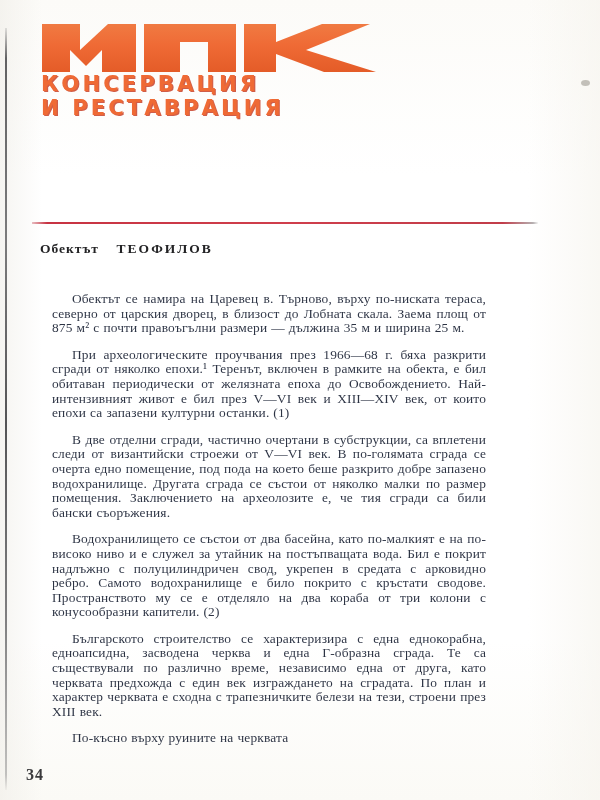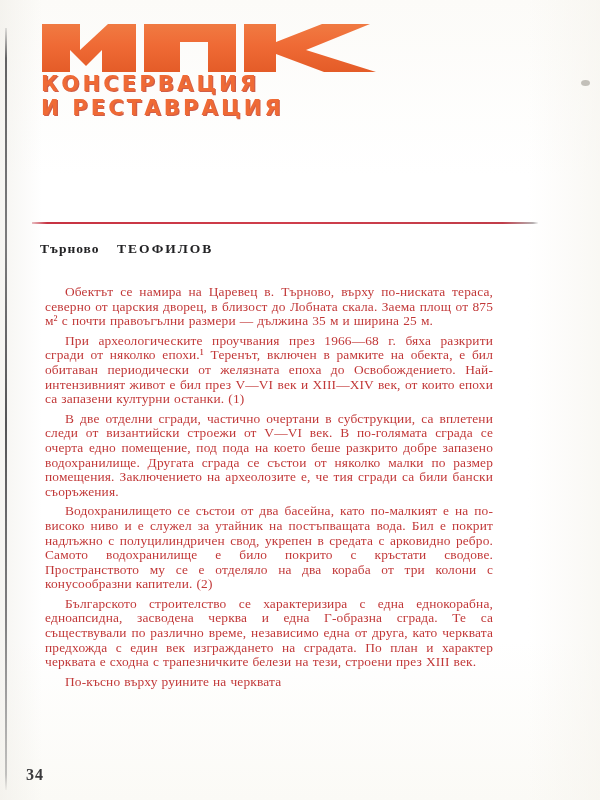--- a/index.html
+++ b/index.html
@@ -144,26 +144,26 @@
   
   .body-col {
     position: absolute;
     left: 40px;
     top: 280px;
     width: 458px;
     height: 500px;
     overflow: hidden;
   }
   .body-col p {
-    margin: 5px;
+    margin: 12px;
     font-family: "Liberation Serif", serif;
     font-size: 13.4px;
     line-height: 14.6px;
     letter-spacing: 0.15px;
-    color: #b91c1c;
+    color: #0f172a;
     text-align: justify;
     text-indent: 20px;
     filter: blur(0.42px);
     opacity: 0.88;
     word-spacing: 0.5px;
     -webkit-font-smoothing: none;
   }
   .body-col p:last-child {
     
   }
@@ -211,21 +211,21 @@
     <div class="masthead-sub">
       <span class="line1">КОНСЕРВАЦИЯ</span>
       <span class="line2">И РЕСТАВРАЦИЯ</span>
     </div>
   </div>
 
 
   <div class="rule-red"></div>
 
   <div class="author">
-    <span>Търново</span>
+    <span>Обектът</span>
     <span>&nbsp;&nbsp;</span>
     <span class="surname">ТЕОФИЛОВ</span>
   </div>
 
   <div class="body-col">
     <p>Обектът се намира на Царевец в. Търново, върху по-ниската тераса, северно от царския дворец, в близост до Лобната скала. Заема площ от 875 м² с почти правоъгълни размери — дължина 35 м и ширина 25 м.</p>
     <p>При археологическите проучвания през 1966—68 г. бяха разкрити сгради от няколко епохи.¹ Теренът, включен в рамките на обекта, е бил обитаван периодически от желязната епоха до Освобождението. Най-интензивният живот е бил през V—VI век и XIII—XIV век, от които епохи са запазени културни останки. (1)</p>
     <p>В две отделни сгради, частично очертани в субструкции, са вплетени следи от византийски строежи от V—VI век. В по-голямата сграда се очерта едно помещение, под пода на което беше разкрито добре запазено водохранилище. Другата сграда се състои от няколко малки по размер помещения. Заключението на археолозите е, че тия сгради са били бански съоръжения.</p>
     <p>Водохранилището се състои от два басейна, като по-малкият е на по-високо ниво и е служел за утайник на постъпващата вода. Бил е покрит надлъжно с полуцилиндричен свод, укрепен в средата с арковидно ребро. Самото водохранилище е било покрито с кръстати сводове. Пространството му се е отделяло на два кораба от три колони с конусообразни капители. (2)</p>
     <p>Българското строителство се характеризира с една еднокорабна, едноапсидна, засводена черква и една Г-образна сграда. Те са съществували по различно време, независимо една от друга, като черквата предхожда с един век изграждането на сградата. По план и характер черквата е сходна с трапезничките белези на тези, строени през XIII век.</p>

